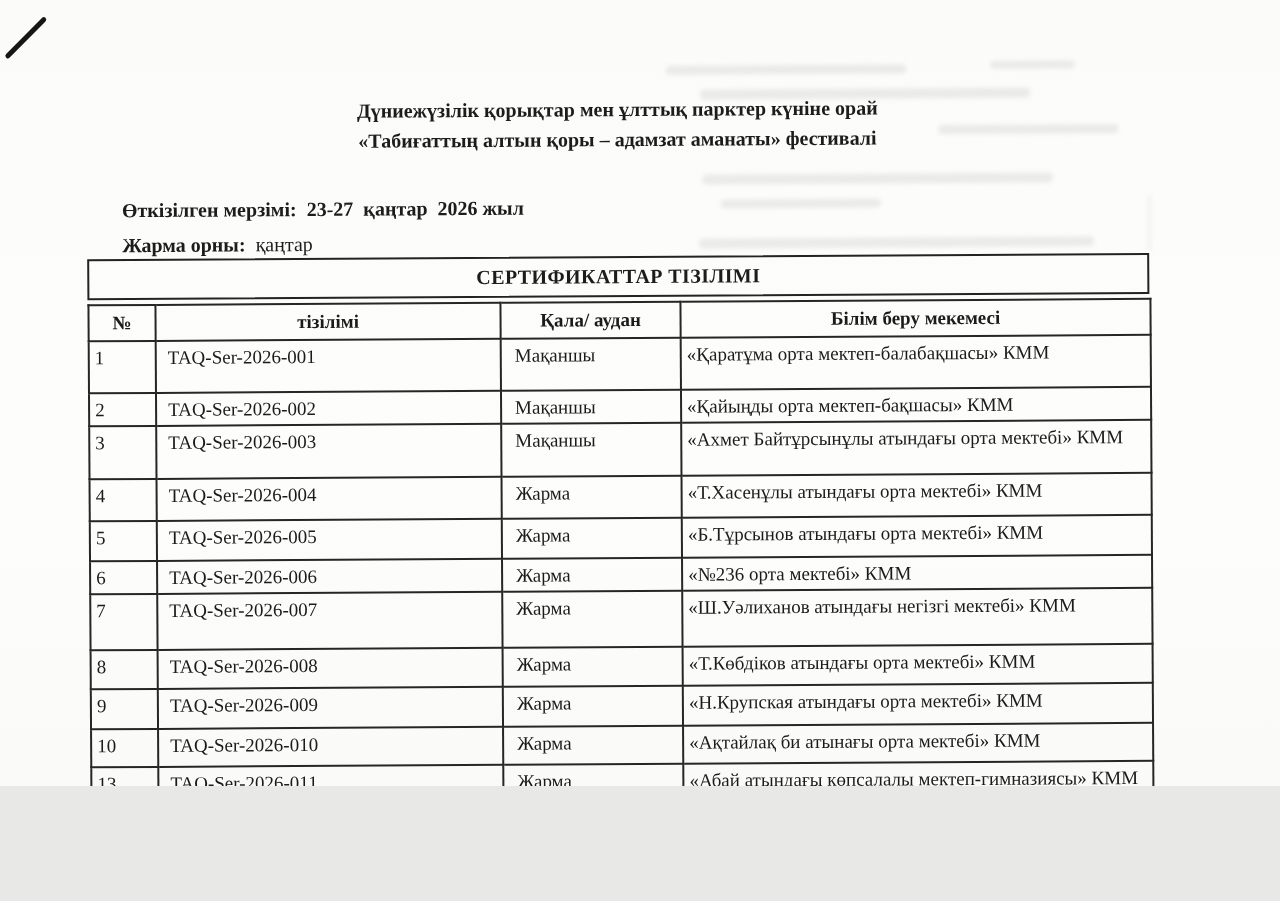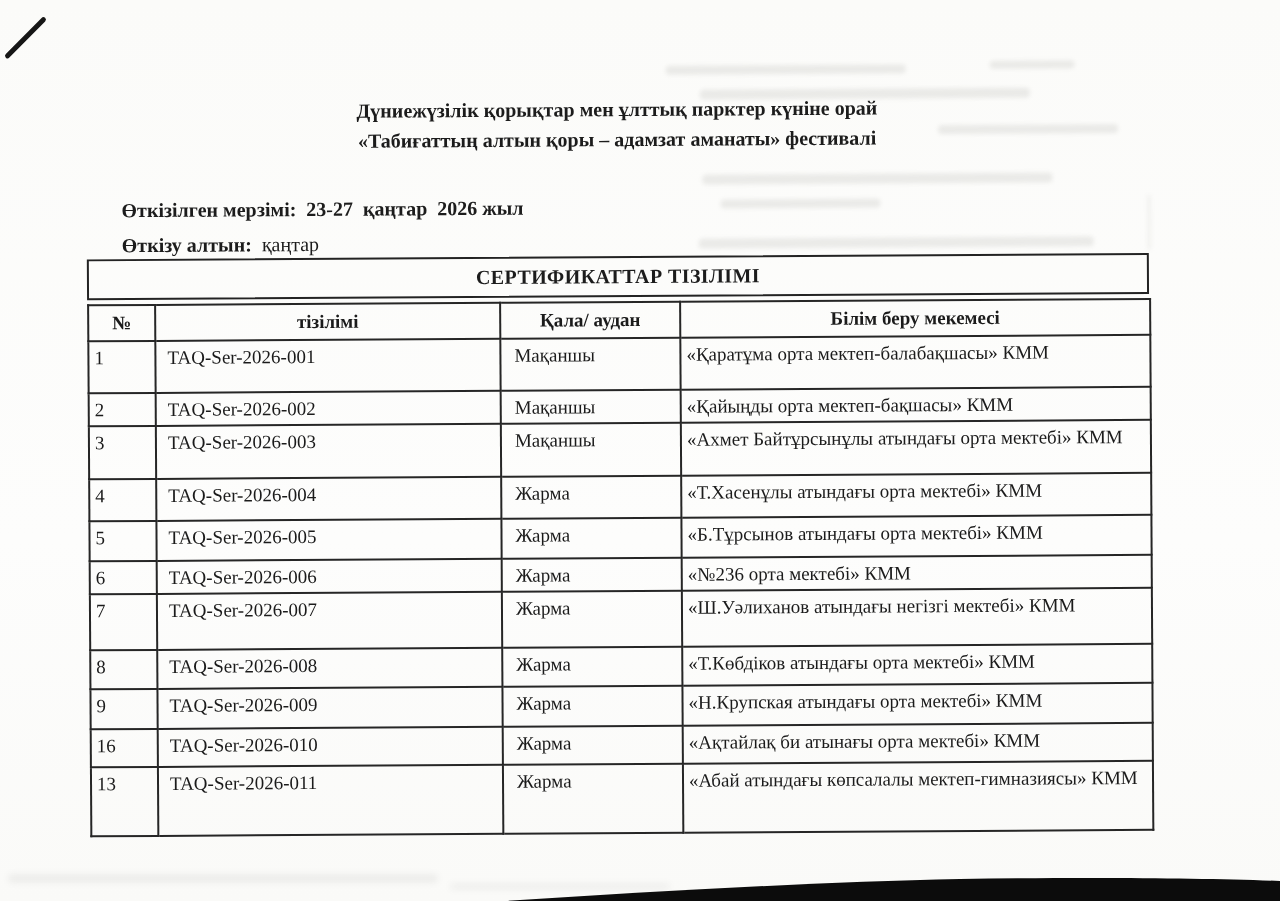--- a/index.html
+++ b/index.html
@@ -3,21 +3,21 @@
 <meta charset="utf-8">
 <style>
   html, body { margin: 0; padding: 0; }
   body {
     width: 1280px; height: 901px;
     background: #e8e8e6;
     font-family: "Liberation Serif", "DejaVu Serif", serif;
   }
   .page {
     position: relative;
-    width: 1280px; height: 901px;
+    width: 1280px; height: 786px;
     background: linear-gradient(180deg, #fbfbf9 0%, #fdfdfc 60%, #fafaf8 100%);
     overflow: hidden;
     color: #1c1c1c;
   }
   .rotated {
     position: absolute; inset: 0;
     transform: rotate(-0.35deg);
     transform-origin: 50% 50%;
   }
   
@@ -128,21 +128,21 @@
     <div class="doc-title">
       <span>Дүниежүзілік қорықтар мен ұлттық парктер күніне орай</span>
       <span>«Табиғаттың алтын қоры – адамзат аманаты» фестивалі</span>
     </div>
 
     <div class="meta meta-date">
       <span class="lbl">Өткізілген мерзімі:</span><span class="val bold">23-27  қаңтар  2026 жыл</span>
     </div>
 
     <div class="meta meta-place">
-      <span class="lbl">Өткізу алтын:</span><span class="val">қаңтар</span>
+      <span class="lbl">Жарма орны:</span><span class="val">қаңтар</span>
     </div>
 
     <div class="table-title-box">
       <span>СЕРТИФИКАТТАР ТІЗІЛІМІ</span>
     </div>
 
     <table class="certs">
       <colgroup>
         <col style="width:67px">
           <col style="width:345px">
@@ -206,21 +206,21 @@
         <td class="c2">Жарма</td>
         <td class="c3">«Т.Көбдіков атындағы орта мектебі» КММ</td>
       </tr>
           <tr>
         <td class="c0">9</td>
         <td class="c1">TAQ-Ser-2026-009</td>
         <td class="c2">Жарма</td>
         <td class="c3">«Н.Крупская атындағы орта мектебі» КММ</td>
       </tr>
           <tr>
-        <td class="c0">16</td>
+        <td class="c0">10</td>
         <td class="c1">TAQ-Ser-2026-010</td>
         <td class="c2">Жарма</td>
         <td class="c3">«Ақтайлақ би атынағы орта мектебі» КММ</td>
       </tr>
           <tr>
         <td class="c0">13</td>
         <td class="c1">TAQ-Ser-2026-011</td>
         <td class="c2">Жарма</td>
         <td class="c3">«Абай атындағы көпсалалы мектеп-гимназиясы» КММ</td>
       </tr>

